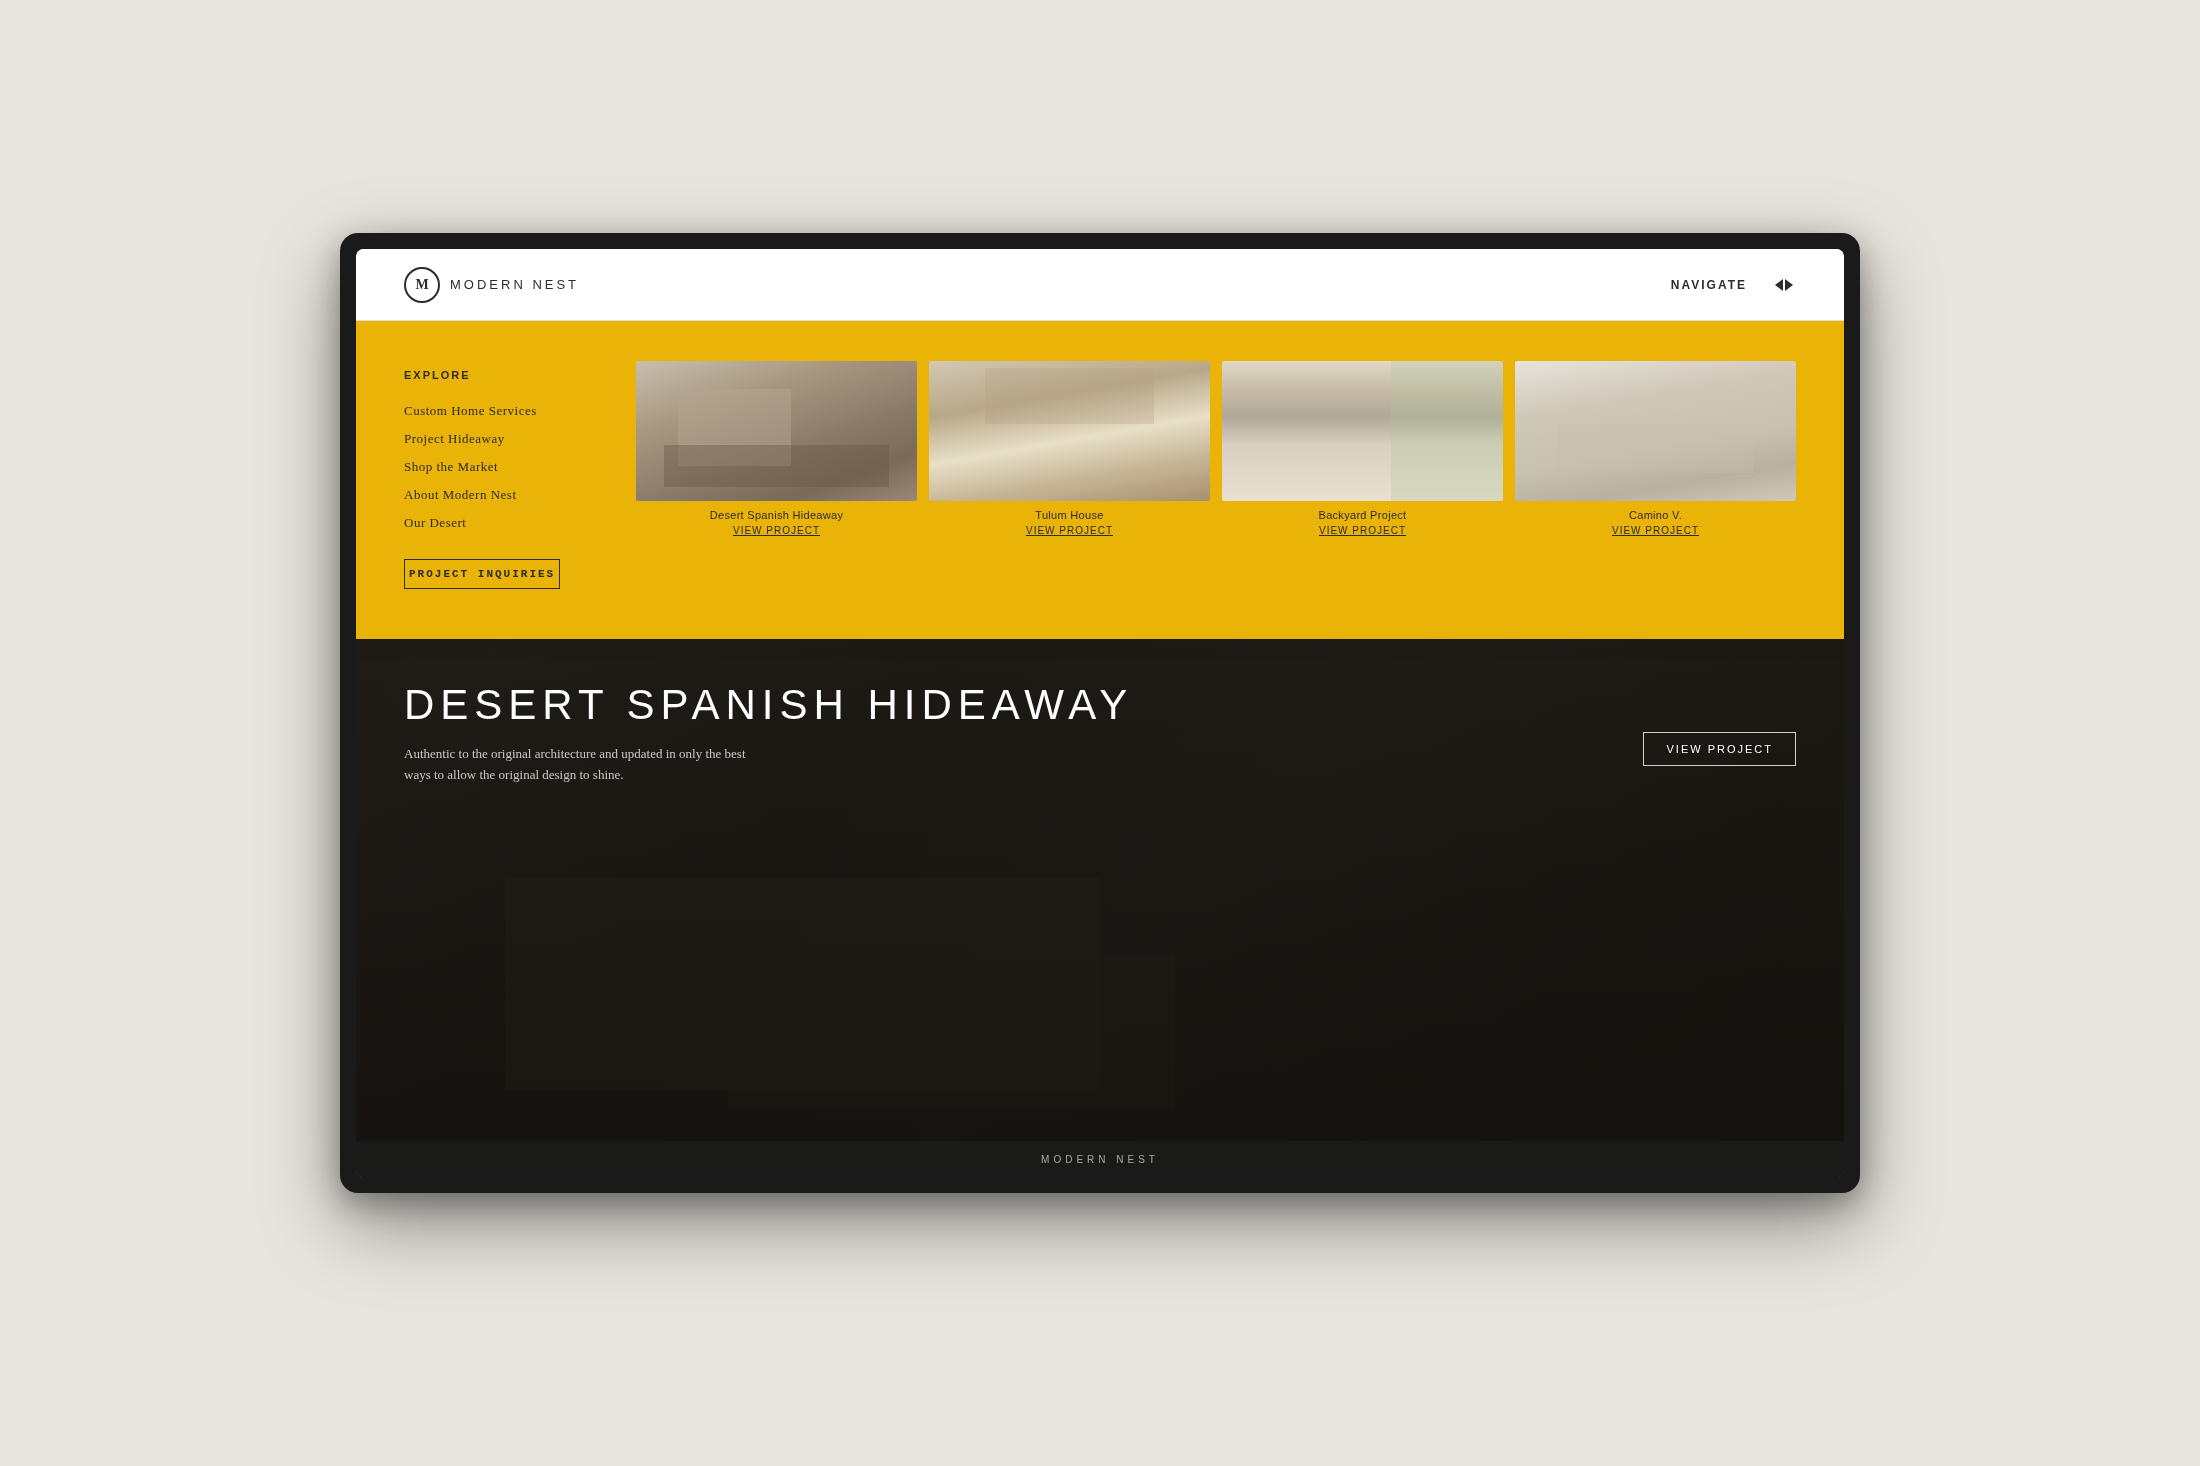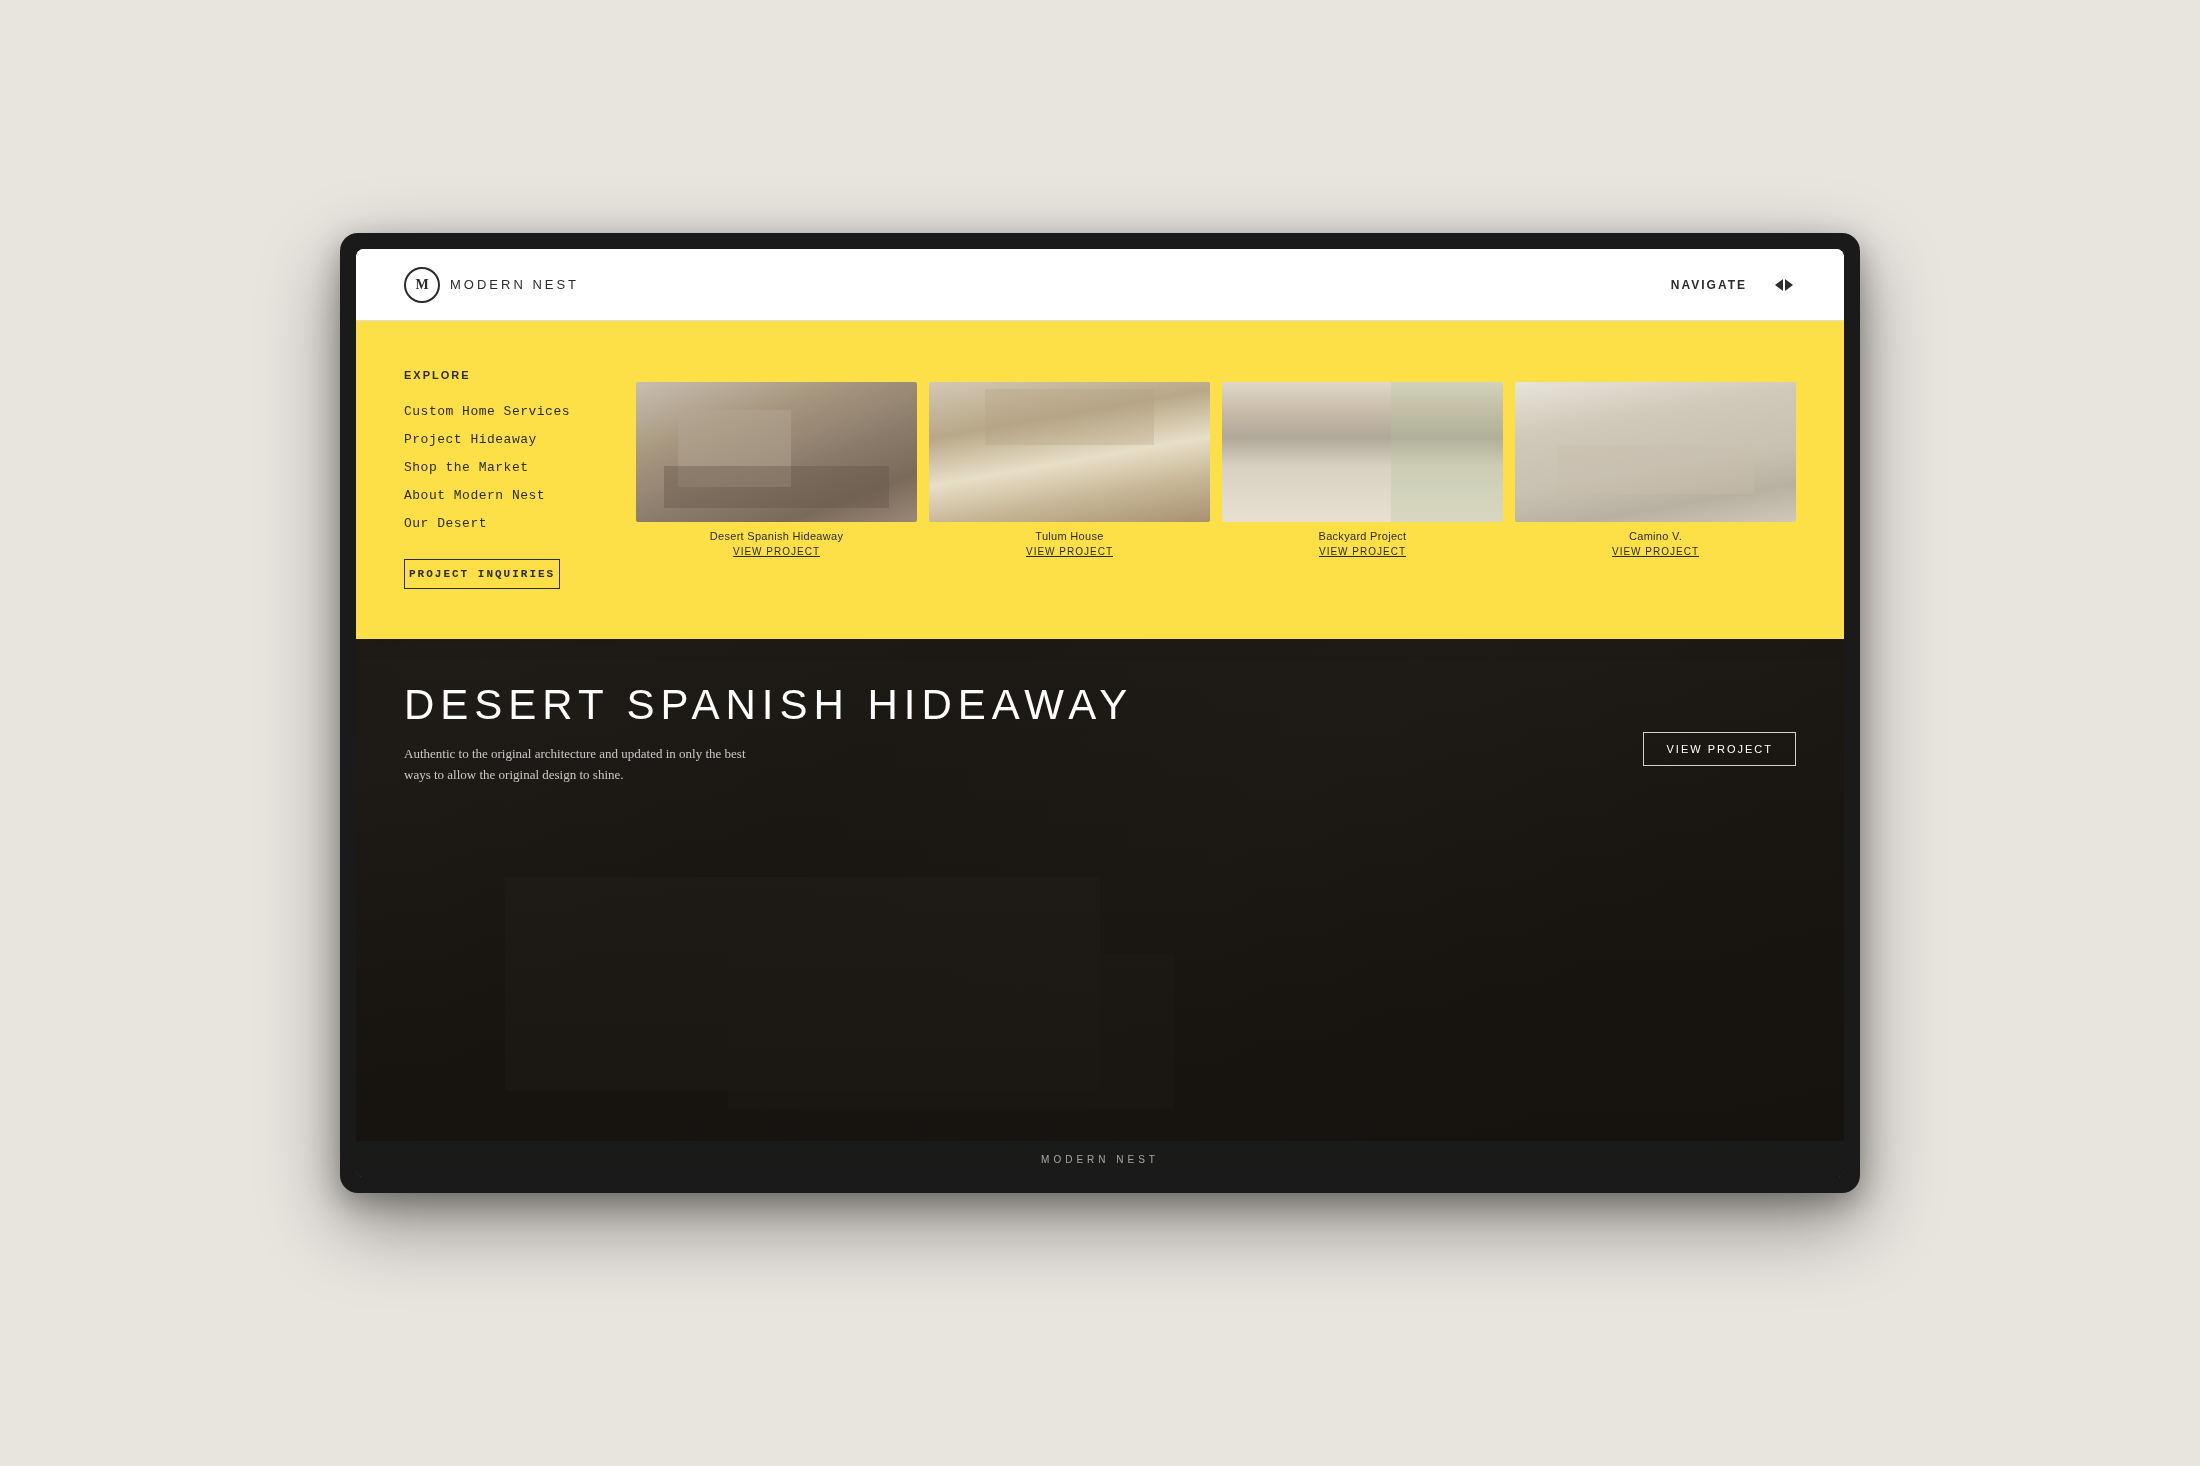--- a/index.html
+++ b/index.html
@@ -128,27 +128,26 @@
       right: 0;
       bottom: 0;
       z-index: 50;
     }
 
     .dropdown-menu {
       position: absolute;
       top: 0;
       left: 0;
       right: 0;
-      background: #fde047;
+      background: #eab308;
       padding: 40px 48px 50px 48px;
       display: flex;
       gap: 32px;
       box-shadow: 0 4px 20px rgba(0,0,0,0.08);
       z-index: 60;
-      align-items: center;
     }
 
     .menu-left {
       min-width: 200px;
       padding-top: 8px;
     }
 
     .explore-label {
       font-family: 'Arial', sans-serif;
       font-size: 11px;
@@ -161,21 +160,21 @@
     .menu-items {
       list-style: none;
       margin-bottom: 28px;
     }
 
     .menu-items li {
       margin-bottom: 10px;
     }
 
     .menu-items li a {
-      font-family: Liberation Mono, monospace;
+      font-family: Liberation Serif, serif;
       font-size: 13px;
       color: #2c2c2c;
       text-decoration: none;
       letter-spacing: 0.5px;
     }
 
     .project-inquiries-btn {
       border: 1.5px solid #2c2c2c;
       padding: 8px 4px;
       font-family: Liberation Mono, monospace;

